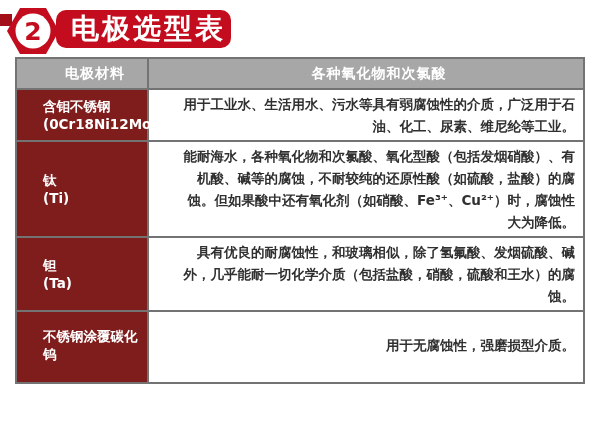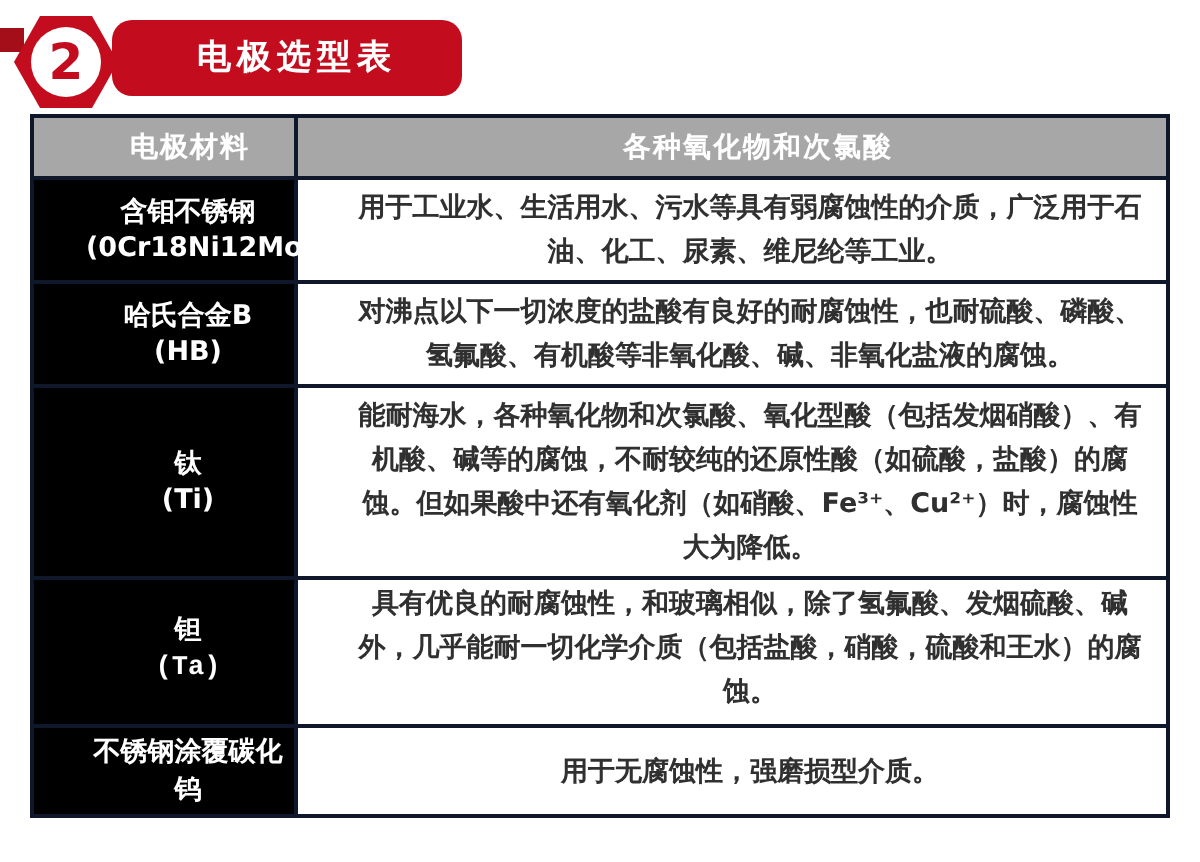--- a/index.html
+++ b/index.html
@@ -24,66 +24,66 @@
   }
   .banner {
     position: absolute; left: 56px; top: 10px;
     width: 175px; height: 38px;
     background: #C30D1E;
     border-radius: 10px;
     display: flex; align-items: center; justify-content: center;
   }
   .banner-text {
     color: #ffffff;
-    font-size: 17px;
+    font-size: 28px;
     font-weight: 700;
     letter-spacing: 3px;
     line-height: 1;
     padding-left: 10px;
   }
 
   
   table.selection {
     position: absolute; left: 15px; top: 57px;
     width: 570px;
     border-collapse: collapse;
     table-layout: fixed;
   }
   table.selection th, table.selection td {
-    border: 2px solid #0f172a;
+    border: 2px solid #737373;
     vertical-align: middle;
     padding-left: 26px;
   }
   col.c-material { width: 132px; }
 
   th.head-cell {
     background: #A7A7A7;
     color: #ffffff;
     font-size: 14px;
     font-weight: 700;
     height: 31px;
     text-align: center;
     letter-spacing: 1px;
   }
   td.material-cell {
-    background: #000000;
+    background: #7f1d1d;
     color: #ffffff;
     font-size: 13.5px;
     font-weight: 700;
-    text-align: center;
+    text-align: left;
     line-height: 1.35;
     padding: 2px 2px;
   }
   td.desc-cell {
     background: #ffffff;
     color: #303030;
     font-size: 13.5px;
     font-weight: 600;
     line-height: 22px;
-    text-align: center;
+    text-align: right;
     padding: 3px 8px 3px 12px;
     border-radius: 11px;
   }
   tbody tr:nth-child(1) td { height: 52px; }
   tbody tr:nth-child(2) td { height: 46px; }
   tbody tr:nth-child(3) td { height: 66px; }
   tbody tr:nth-child(4) td { height: 72px; font-family: Liberation Mono, monospace; }
   tbody tr:nth-child(5) td { height: 45px; }
   tbody tr:nth-child(6) td { height: 26px; }
   tbody tr:nth-child(7) td { height: 27px; }
@@ -121,27 +121,20 @@
     <tbody>
       <tr>
         <td class="material-cell">
           <div>含钼不锈钢</div>
           <div>(0Cr18Ni12Mo2Ti)</div>
         </td>
         <td class="desc-cell">用于工业水、生活用水、污水等具有弱腐蚀性的介质，广泛用于石油、化工、尿素、维尼纶等工业。</td>
       </tr>
       <tr>
         <td class="material-cell">
-          <div>哈氏合金B</div>
-          <div>(HB)</div>
-        </td>
-        <td class="desc-cell">对沸点以下一切浓度的盐酸有良好的耐腐蚀性，也耐硫酸、磷酸、氢氟酸、有机酸等非氧化酸、碱、非氧化盐液的腐蚀。</td>
-      </tr>
-      <tr>
-        <td class="material-cell">
           <div>钛</div>
           <div>(Ti)</div>
         </td>
         <td class="desc-cell">能耐海水，各种氧化物和次氯酸、氧化型酸（包括发烟硝酸）、有机酸、碱等的腐蚀，不耐较纯的还原性酸（如硫酸，盐酸）的腐蚀。但如果酸中还有氧化剂（如硝酸、Fe³⁺、Cu²⁺）时，腐蚀性大为降低。</td>
       </tr>
       <tr>
         <td class="material-cell">
           <div>钽</div>
           <div>(Ta)</div>
         </td>

